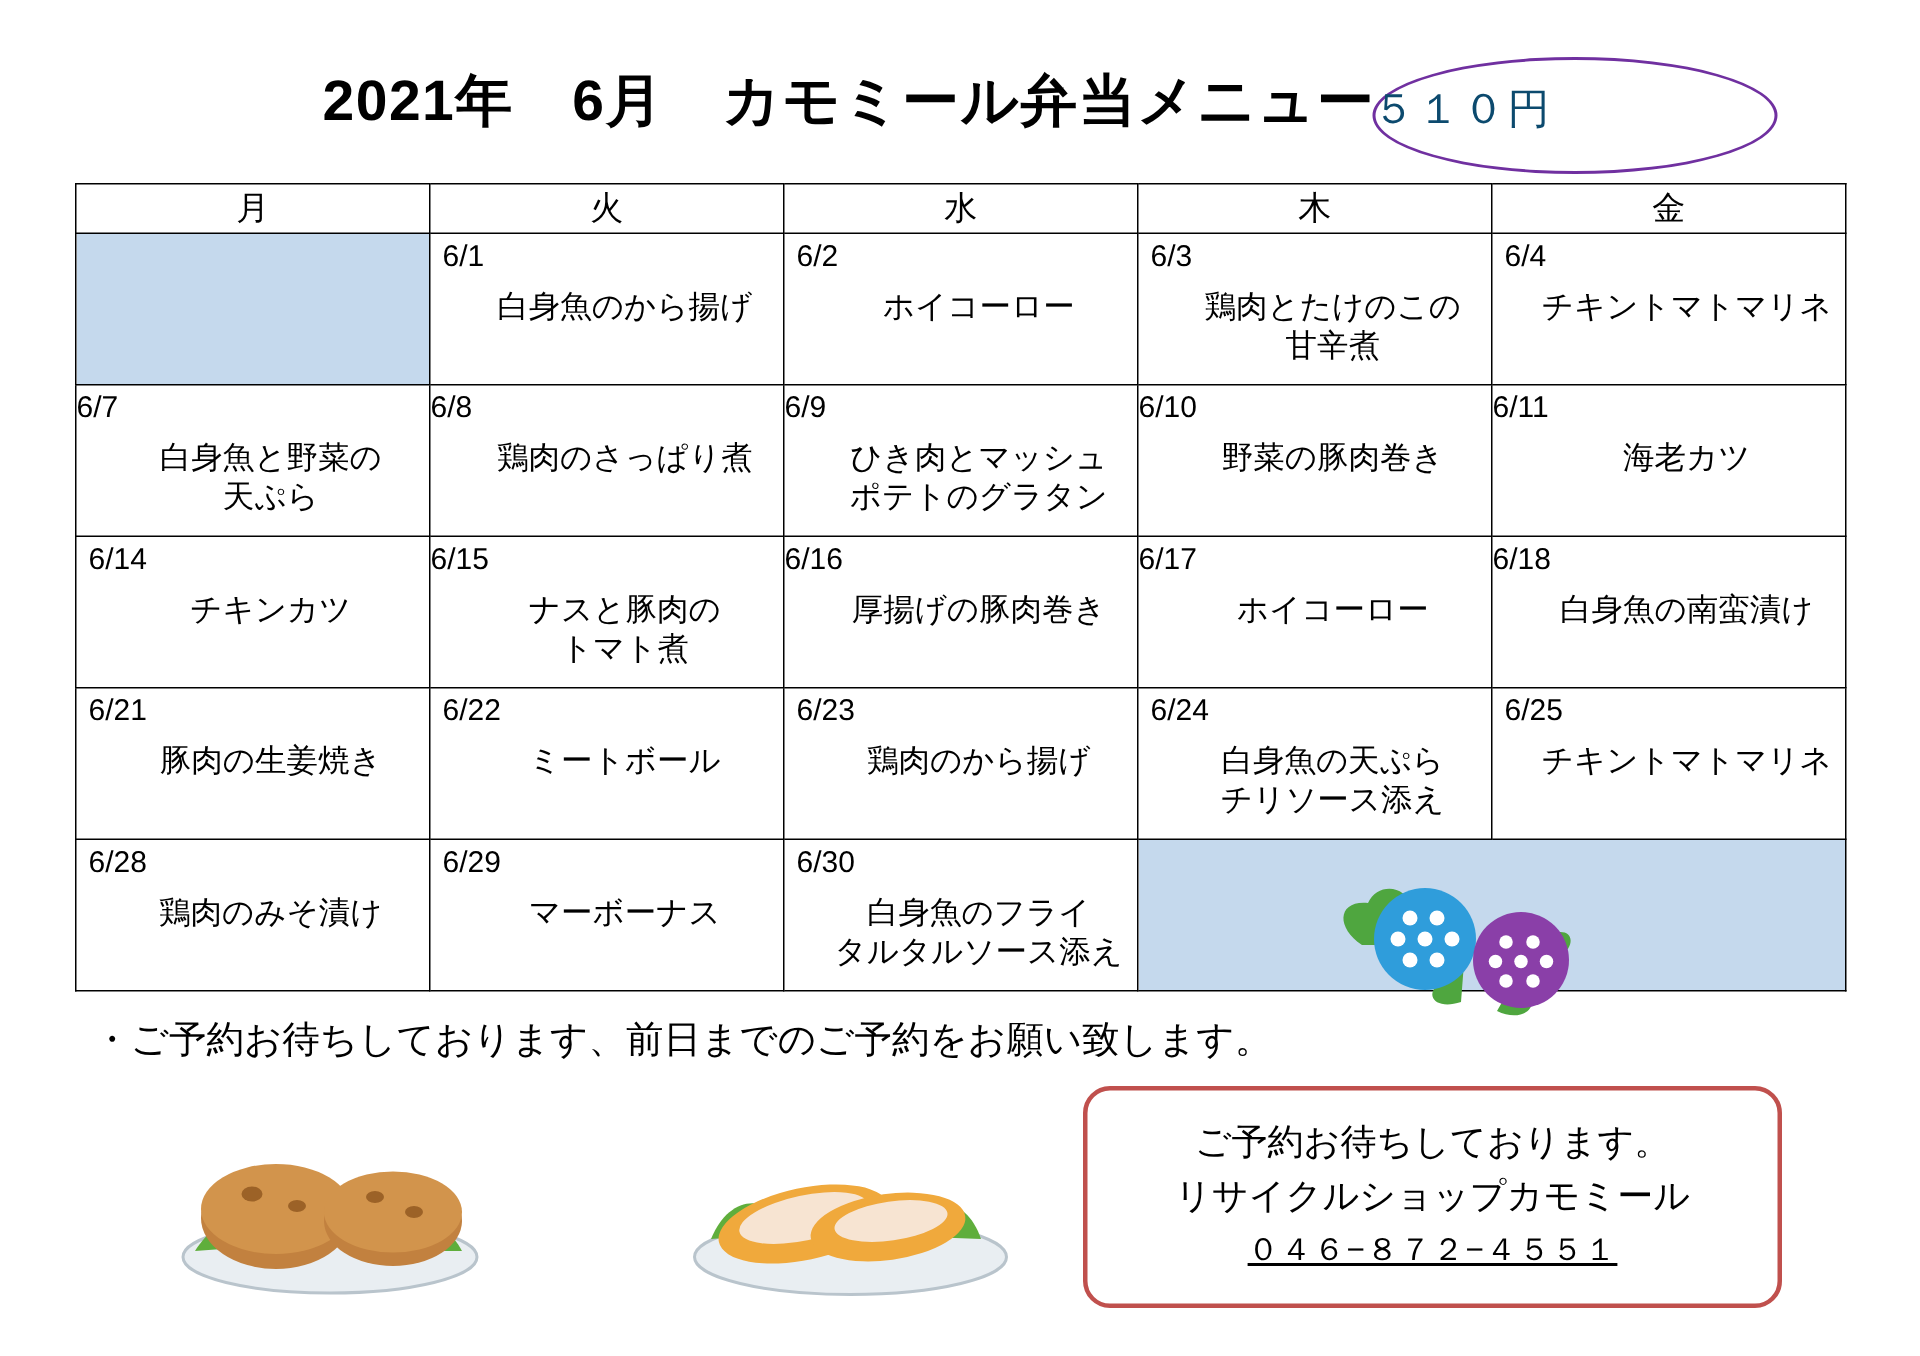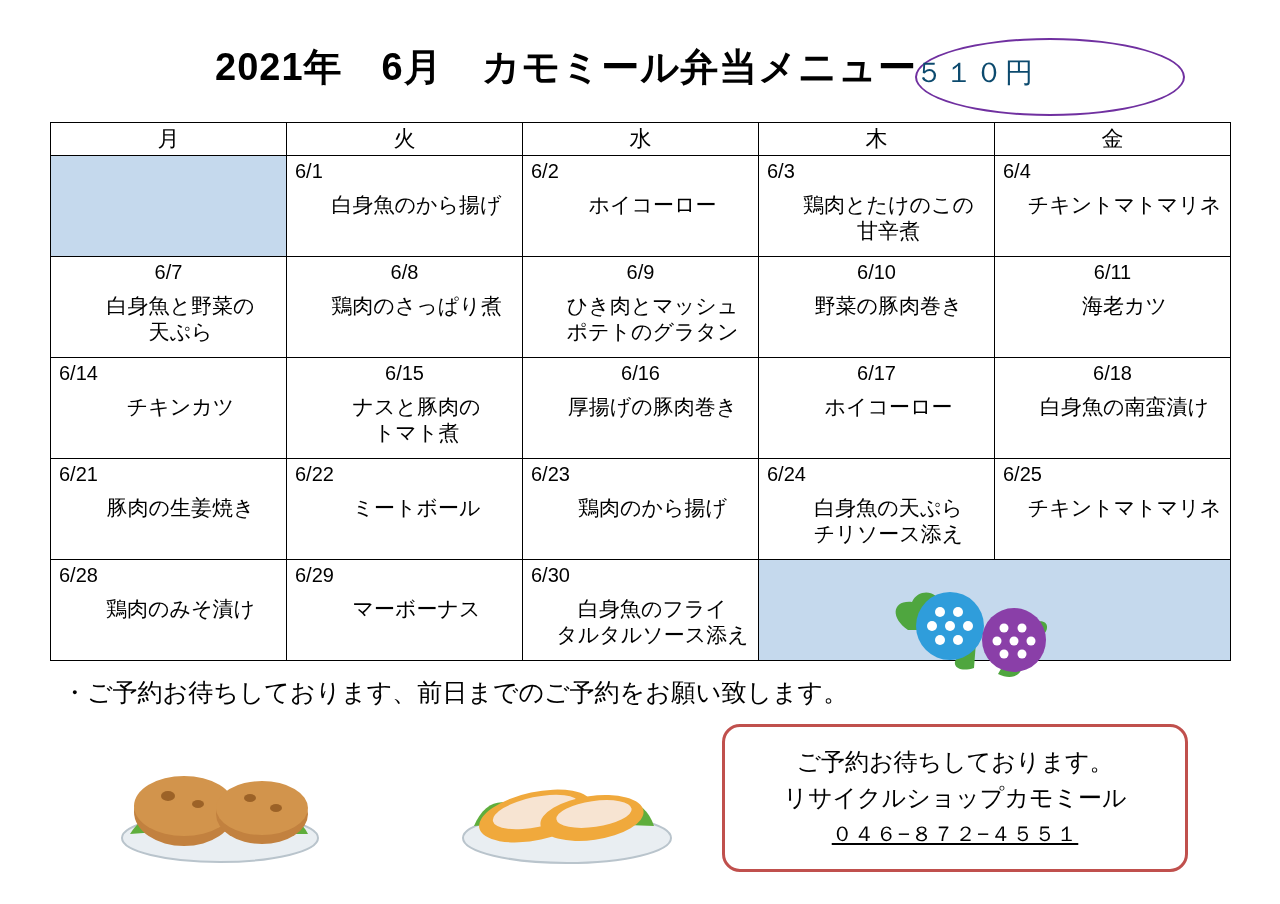--- a/index.html
+++ b/index.html
@@ -83,21 +83,21 @@
   .cell .date {
     position: absolute;
     left: 8px;
     top: 3px;
     font-size: 20px;
     line-height: 24px;
   }
   .cell .date.centered {
     left: 0;
     width: 100%;
-    text-align: center;
+    text-align: left;
   }
   .cell .dish {
     position: absolute;
     left: 12px;
     top: 36px;
     width: 100%;
     padding: 0 4px;
     box-sizing: border-box;
     text-align: center;
     font-size: 21px;

